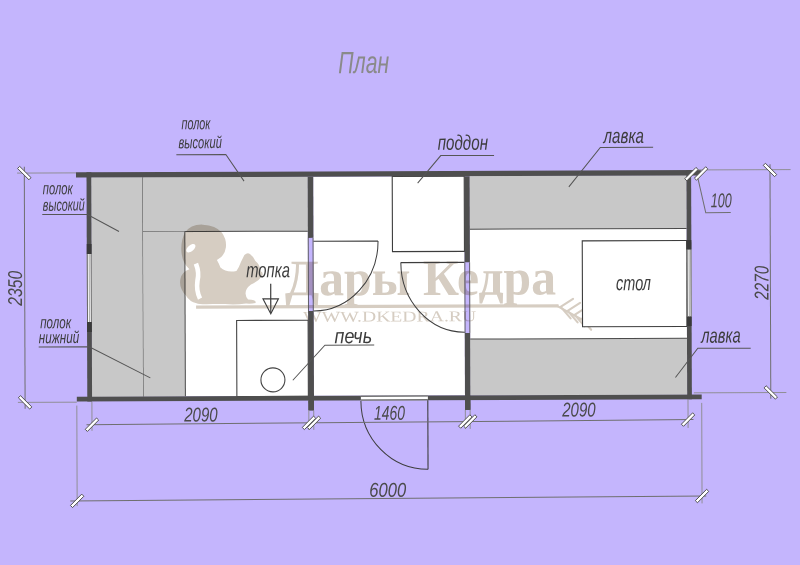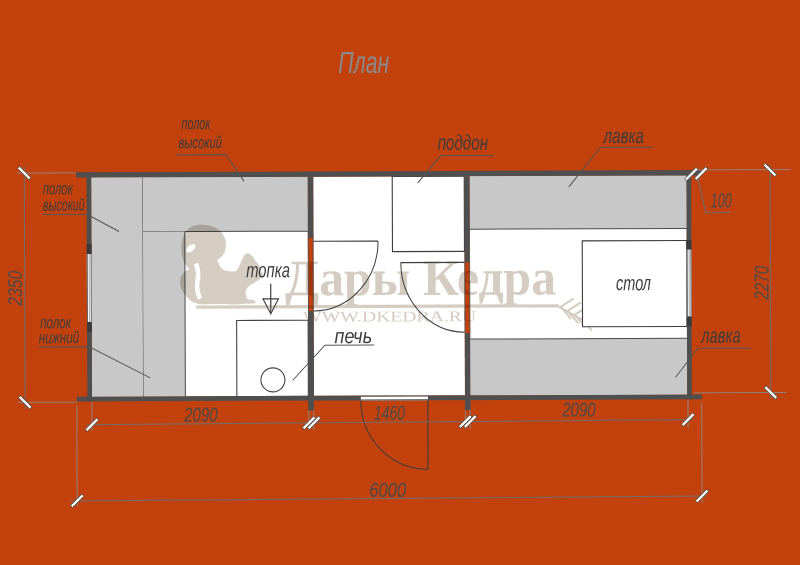--- a/index.html
+++ b/index.html
@@ -1,16 +1,16 @@
 <!DOCTYPE html>
 <html><head>
 <meta charset="utf-8">
 <style>
   html,body{margin:0;padding:0;background:#ffffff;}
-  #page{width:800px;height:565px;position:relative;overflow:hidden;background:#c2410c;}
+  #page{width:800px;height:565px;position:relative;overflow:hidden;background:#c4b5fd;}
   text{font-family:"Liberation Sans",sans-serif;}
 </style>
 </head>
 <body>
 <div id="page">
 <svg width="800" height="565" viewBox="0 0 800 565" xmlns="http://www.w3.org/2000/svg">
 <g transform="rotate(-0.2 388 286)">
 
 <text x="364.5" y="73" font-size="31" font-style="italic" fill="#8a8a8a" text-anchor="middle" textLength="51" lengthAdjust="spacingAndGlyphs">План</text>
 

